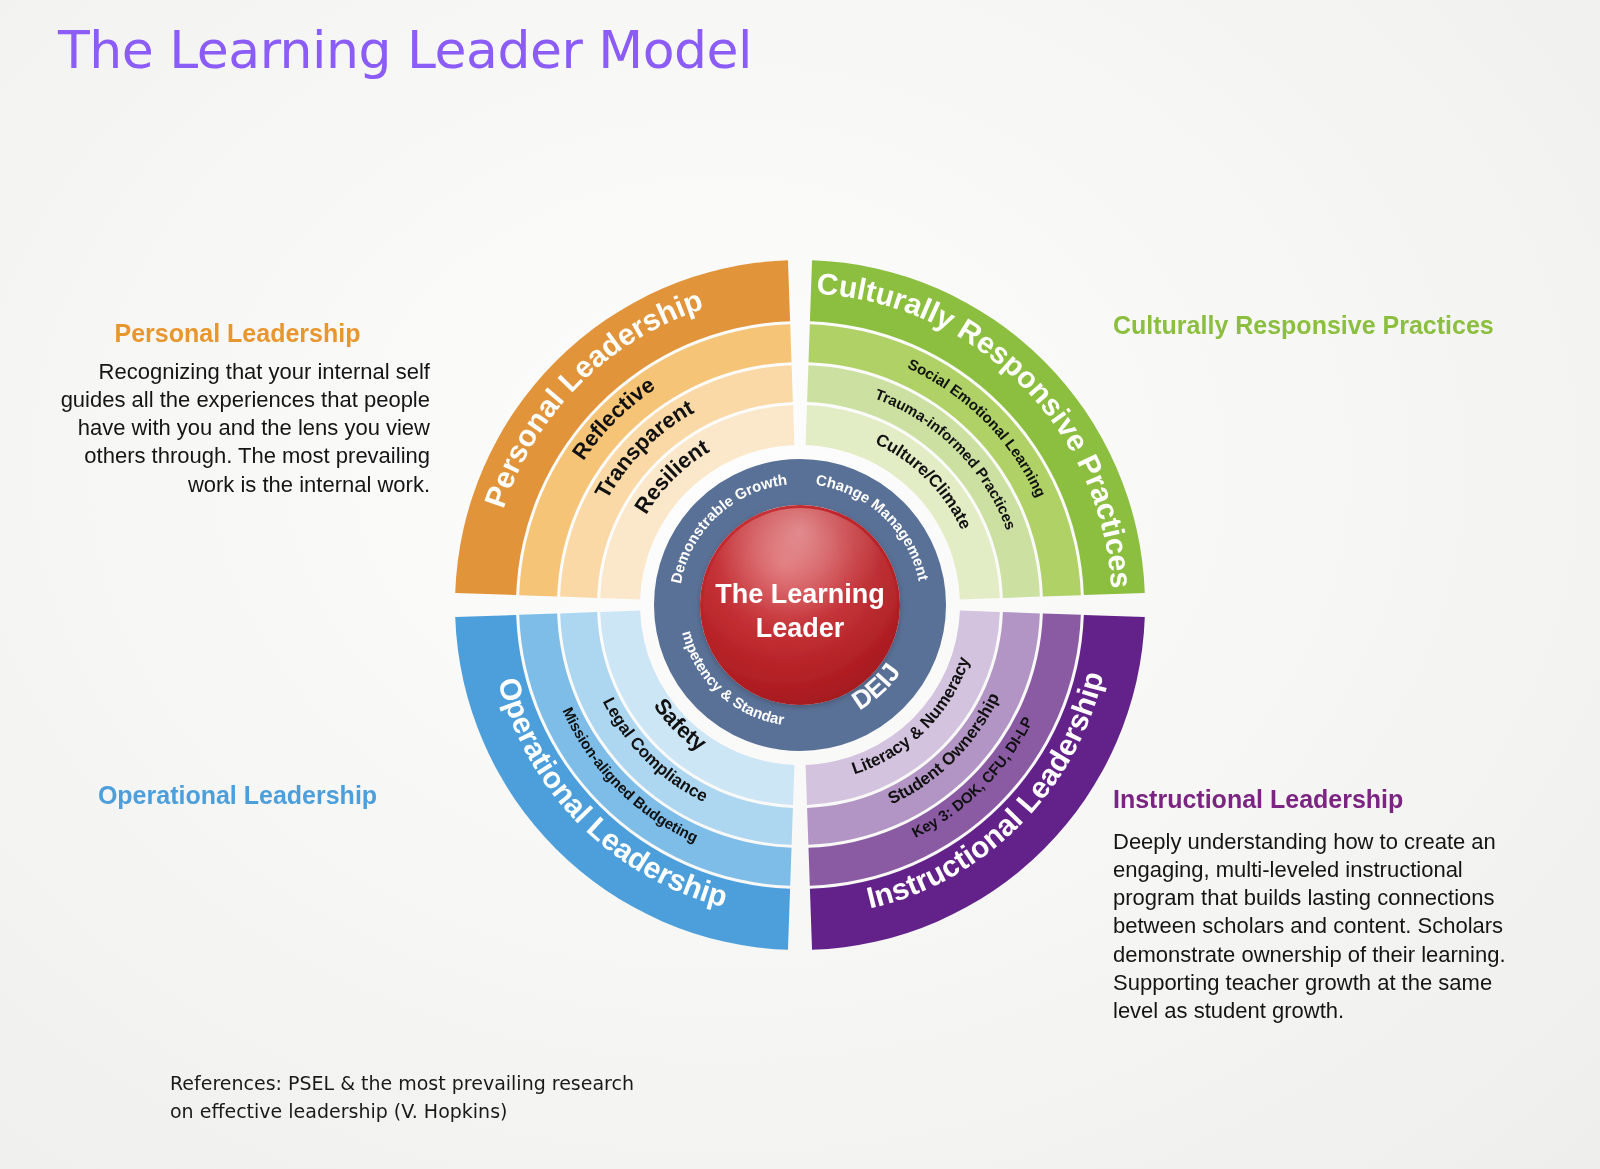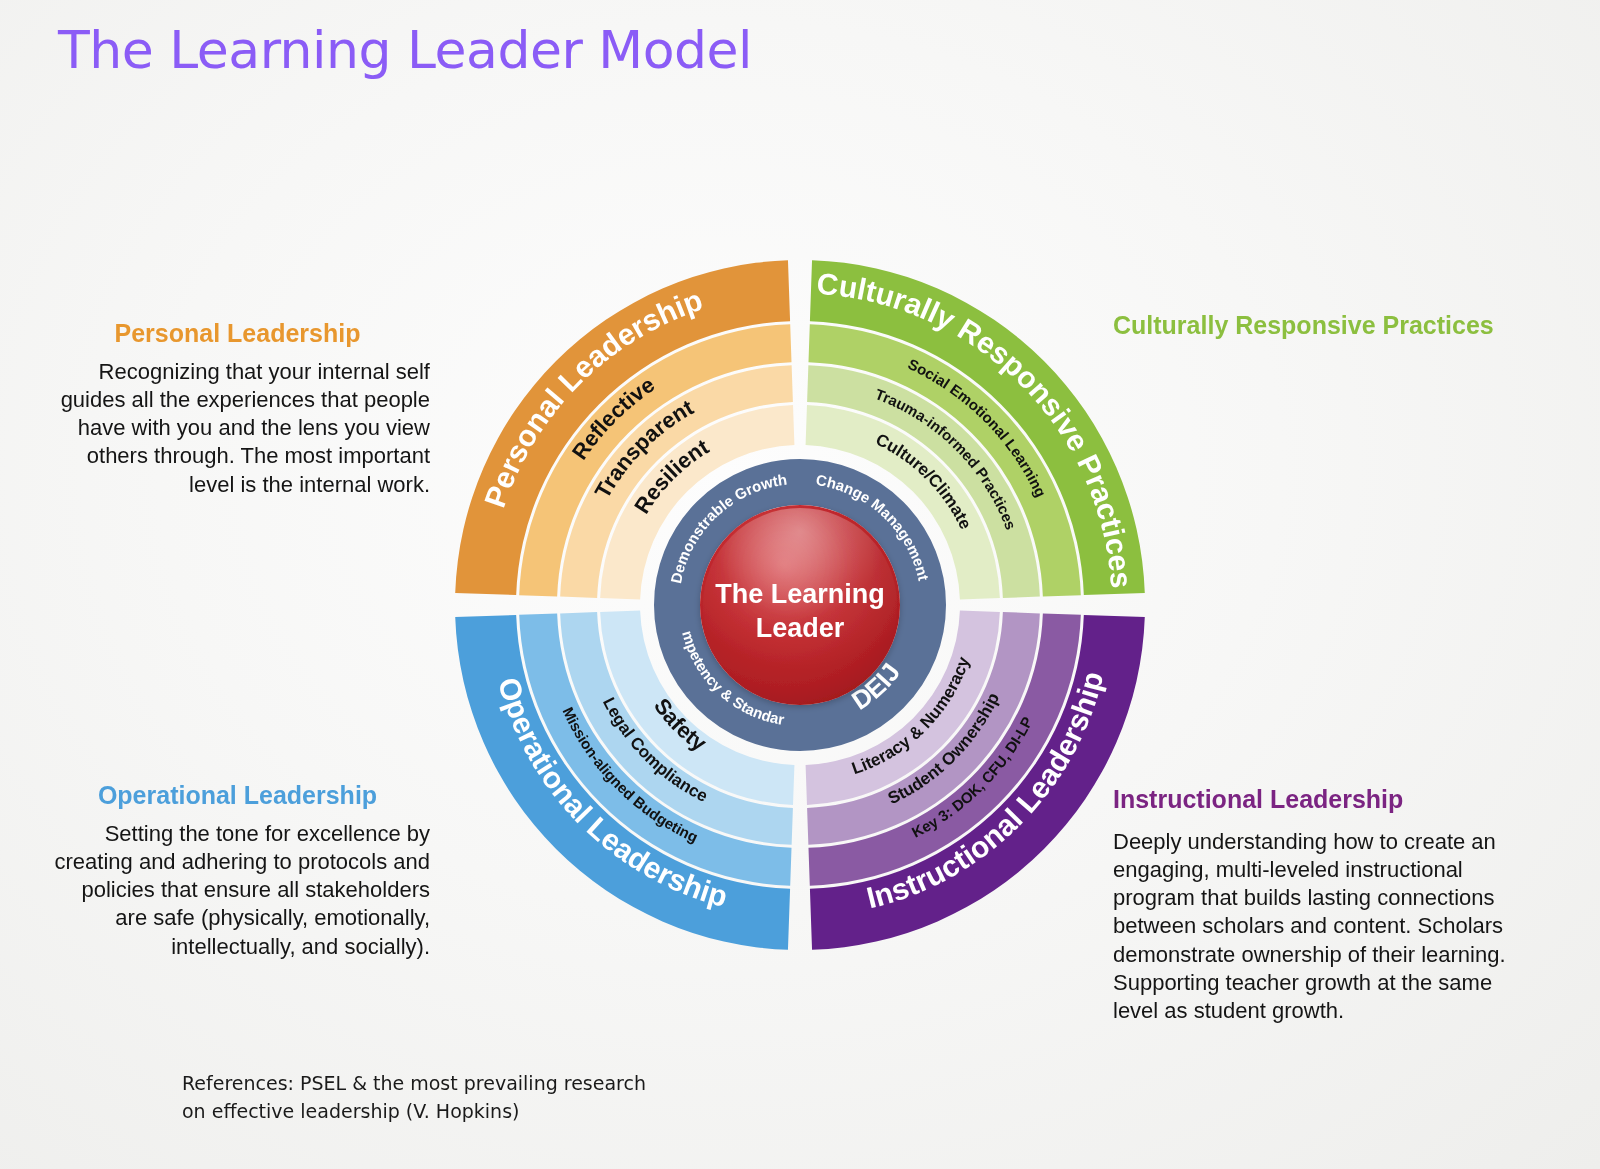--- a/index.html
+++ b/index.html
@@ -36,42 +36,40 @@
   #co-cultural h2{color:#8CBF3F;}
   #co-instructional{left:1113px;top:784px;width:430px;}
   #co-instructional h2{color:#7B2482;}
   #co-cultural p{margin-top:2px;}
   #co-instructional p{margin-top:14px;}
 
   #references{
     position:absolute;left:170px;top:1070px;width:470px;
     font-size:19px;line-height:1.45;color:#1a1a1a;
     font-family:"DejaVu Sans", sans-serif;
-    margin-left:12px;
   }
   #wheel{position:absolute;left:440px;top:245px;}
   .arclabel{font-family:"Liberation Sans", sans-serif;font-weight:bold;}
 </style>
 </head>
 <body>
 
 <div id="page-title">The Learning Leader Model</div>
 
 <div class="callout right-al" id="co-personal">
   <h2>Personal Leadership</h2>
-  <p>Recognizing that your internal self guides all the experiences that people have with you and the lens you view others through.  The most important level is the internal work.</p>
+  <p>Recognizing that your internal self guides all the experiences that people have with you and the lens you view others through.  The most prevailing work is the internal work.</p>
 </div>
 
 <div class="callout left-al" id="co-cultural">
   <h2>Culturally Responsive Practices</h2>
 </div>
 
 <div class="callout right-al" id="co-operational">
   <h2>Operational Leadership</h2>
-  <p>Setting the tone for excellence by creating and adhering to protocols and policies that ensure all stakeholders are safe (physically, emotionally, intellectually, and socially).</p>
 </div>
 
 <div class="callout left-al" id="co-instructional">
   <h2>Instructional Leadership</h2>
   <p>Deeply understanding how to create an engaging, multi-leveled instructional program that builds lasting connections between scholars and content. Scholars demonstrate ownership of their learning. Supporting teacher growth at the same level as student growth.</p>
 </div>
 
 <div id="references">References: PSEL &amp; the most prevailing research on effective leadership (V. Hopkins)</div>
 
 <svg id="wheel" width="720" height="720" viewBox="0 0 720 720">

